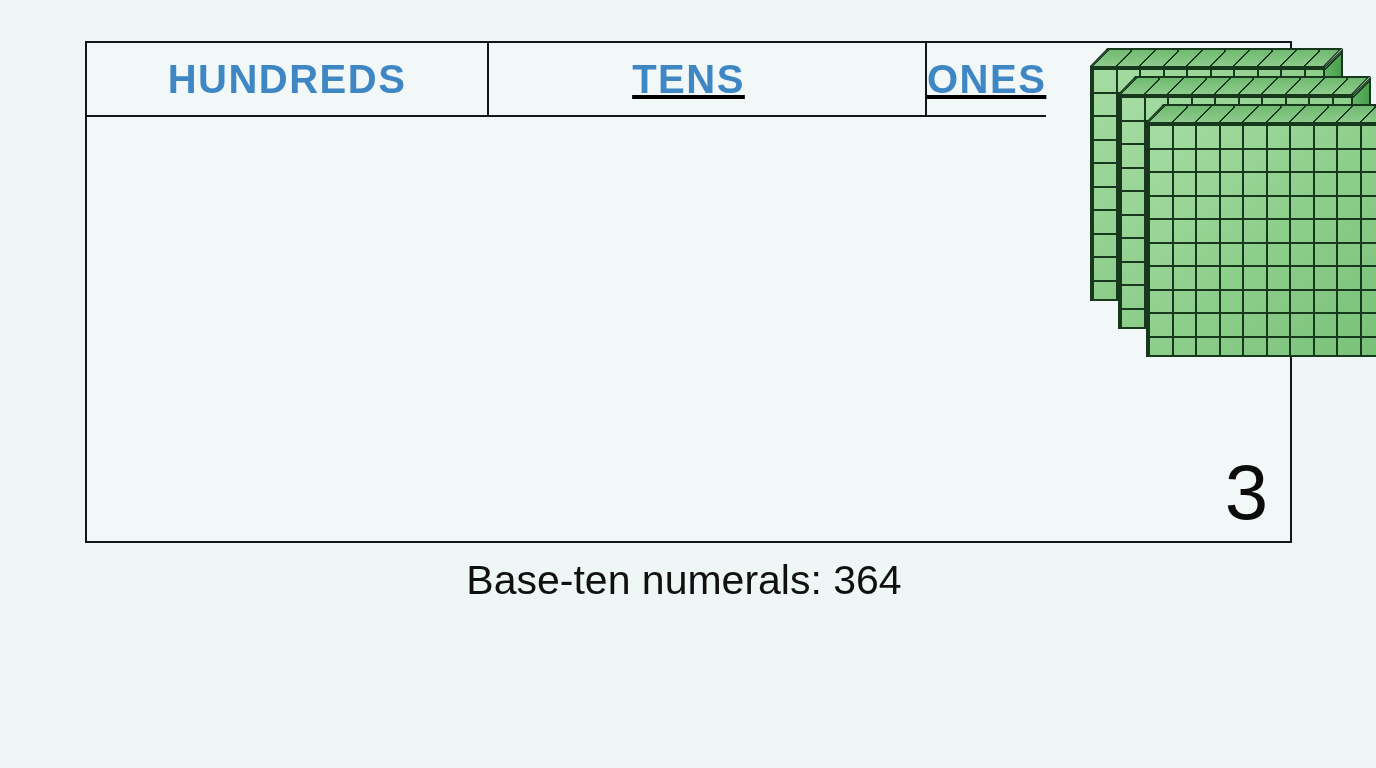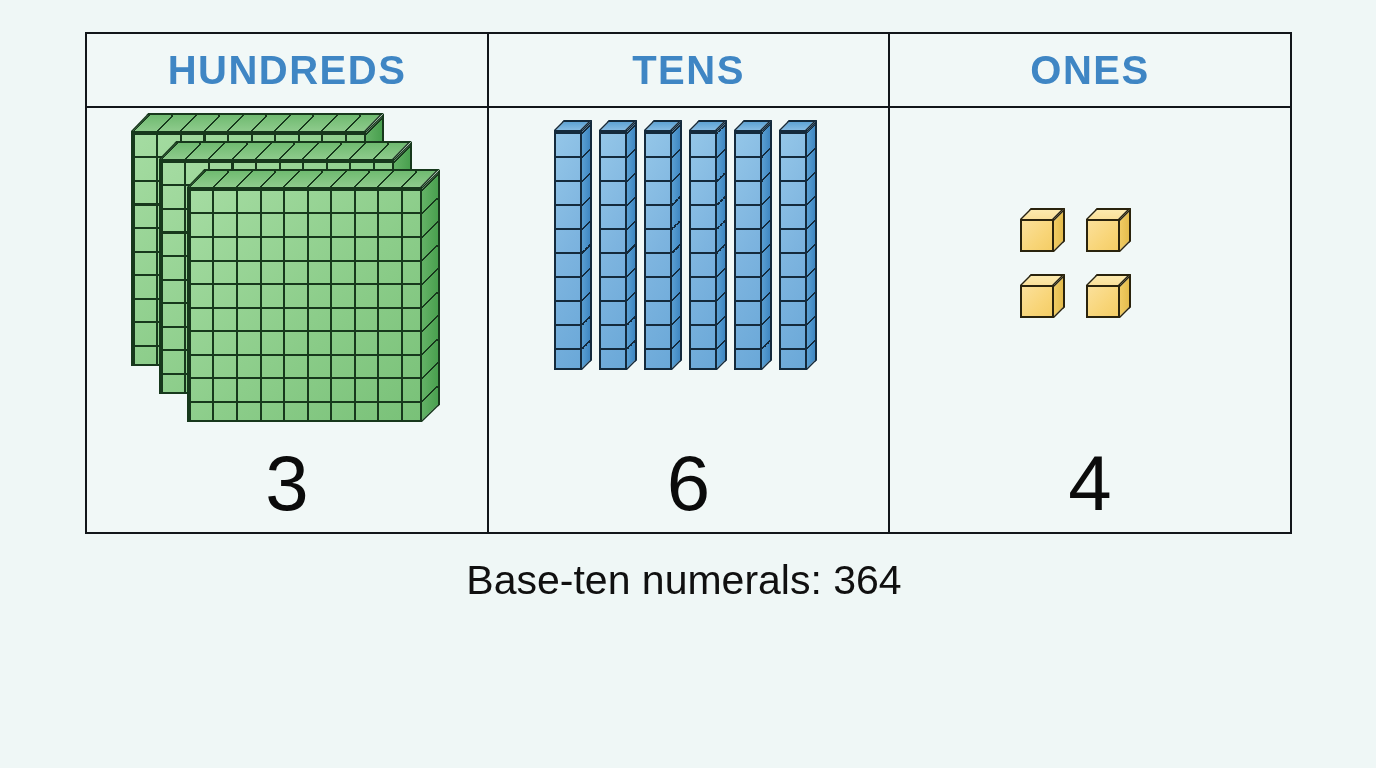--- a/index.html
+++ b/index.html
@@ -13,53 +13,52 @@
     background: #eff7f6;
     font-family: "Liberation Sans", sans-serif;
     overflow: hidden;
     position: relative;
   }
 
   
   #pv-table {
     position: absolute;
     left: 85px;
-    top: 32px;
+    top: 41px;
     width: 1207px;
     height: 502px;
     border: 2px solid #12161a;
     box-sizing: border-box;
     display: flex;
-    flex-direction: column;
     background: #f1f8f7;
   }
   .pv-header-row {
     display: flex;
     height: 72px;
     border-bottom: 2px solid #12161a;
     flex: 0 0 72px;
   }
   .pv-body-row {
     display: flex;
     flex: 1 1 auto;
     min-height: 0;
   }
   .pv-col-head {
     display: flex;
     align-items: center;
     justify-content: center;
     box-sizing: border-box;
   }
-  .pv-col-head + .pv-col-head { border-left: 2px solid #12161a; }
+  .pv-col-head + .pv-col-head { border-left: 2px solid #12161a; text-decoration: underline; }
   .pv-cell { box-sizing: border-box; position: relative; }
   .pv-cell + .pv-cell { border-left: 2px solid #12161a; }
 
   .col-hundreds { flex: 0 0 400px; }
   .col-tens     { flex: 0 0 401px; }
-  .col-ones     { flex: 1 1 auto; }
+  .col-ones     { flex: 1 1 auto; margin-left: 37px; }
 
   .head-text {
     color: #3f86c4;
     font-size: 40px;
     font-weight: bold;
     letter-spacing: 1.5px;
     line-height: 1;
     white-space: nowrap;
   }
 

